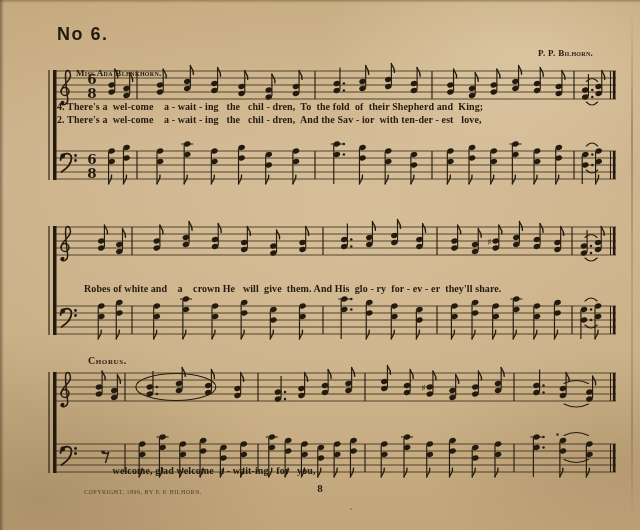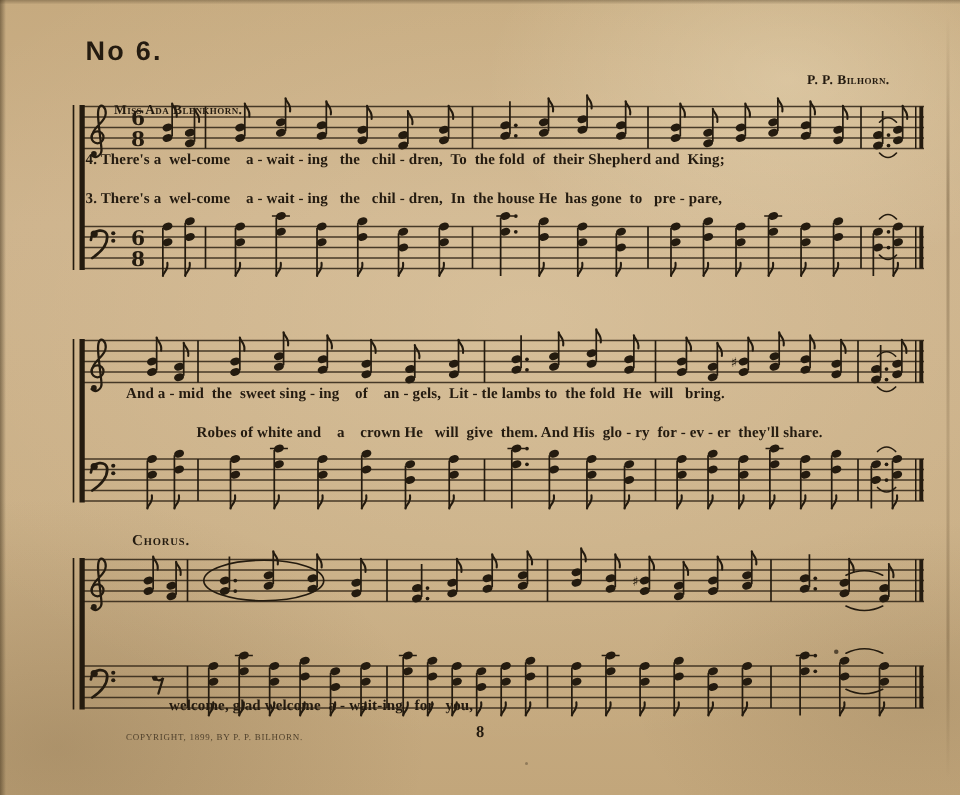--- a/index.html
+++ b/index.html
@@ -664,23 +664,22 @@
         <path d="M563.9859154929577 435.5 Q 576.2253521126761 429.5 588.4647887323944 435.5" fill="none" stroke="#241b0f" stroke-width="1.1" stroke-linecap="round"></path>
         <path d="M563.9859154929577 459.5 Q 576.2253521126761 465.5 588.4647887323944 459.5" fill="none" stroke="#241b0f" stroke-width="1.1" stroke-linecap="round"></path>
       </g>
     </svg>
 
   <div class="t hdr-number">No 6.</div>
   <div class="t lyricist">Miss Ada Blenkhorn.</div>
   <div class="t composer">P. P. Bilhorn.</div>
 
   <div class="t lyr" style="left:57px;top:101px;">4. There's a  wel-come    a - wait - ing   the   chil - dren,  To  the fold  of  their Shepherd and  King;</div>
-  <div class="t lyr" style="left:57px;top:127px;">3. There's a  wel-come    a - wait - ing   the   chil - dren,  In  the house He  has gone  to   pre - pare,</div>
-
-  <div class="t lyr" style="left:84px;top:257px;">And a - mid  the  sweet sing - ing    of    an - gels,  Lit - tle lambs to  the fold  He  will   bring.</div>
-  <div class="t lyr" style="left:84px;top:283px;margin-left:47px;">Robes of white and    a    crown He   will  give  them. And His  glo - ry  for - ev - er  they'll share.</div>
+  <div class="t lyr" style="left:57px;top:114px;">2. There's a  wel-come    a - wait - ing   the   chil - dren,  And the Sav - ior  with ten-der - est   love,</div>
+
+  <div class="t lyr" style="left:84px;top:283px;">Robes of white and    a    crown He   will  give  them. And His  glo - ry  for - ev - er  they'll share.</div>
 
   <div class="t chorus-label">Chorus.</div>
   <div class="t lyr" style="left:84px;top:423px;margin-top:42px;">           welcome, glad welcome  a - wait-ing   for   you,</div>
 
   <div class="t copyright">COPYRIGHT, 1899, BY P. P. BILHORN.</div>
   <div class="t pageno">8</div>
 </div>
 
 </body></html>

